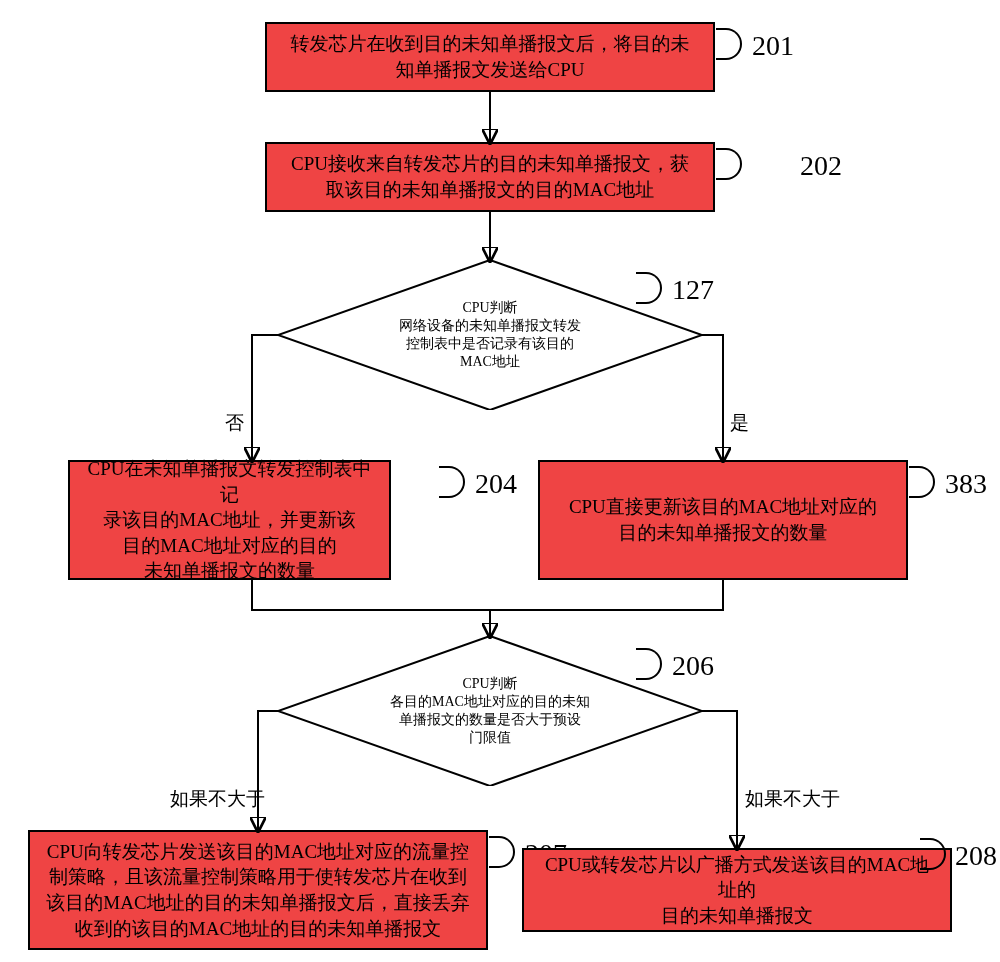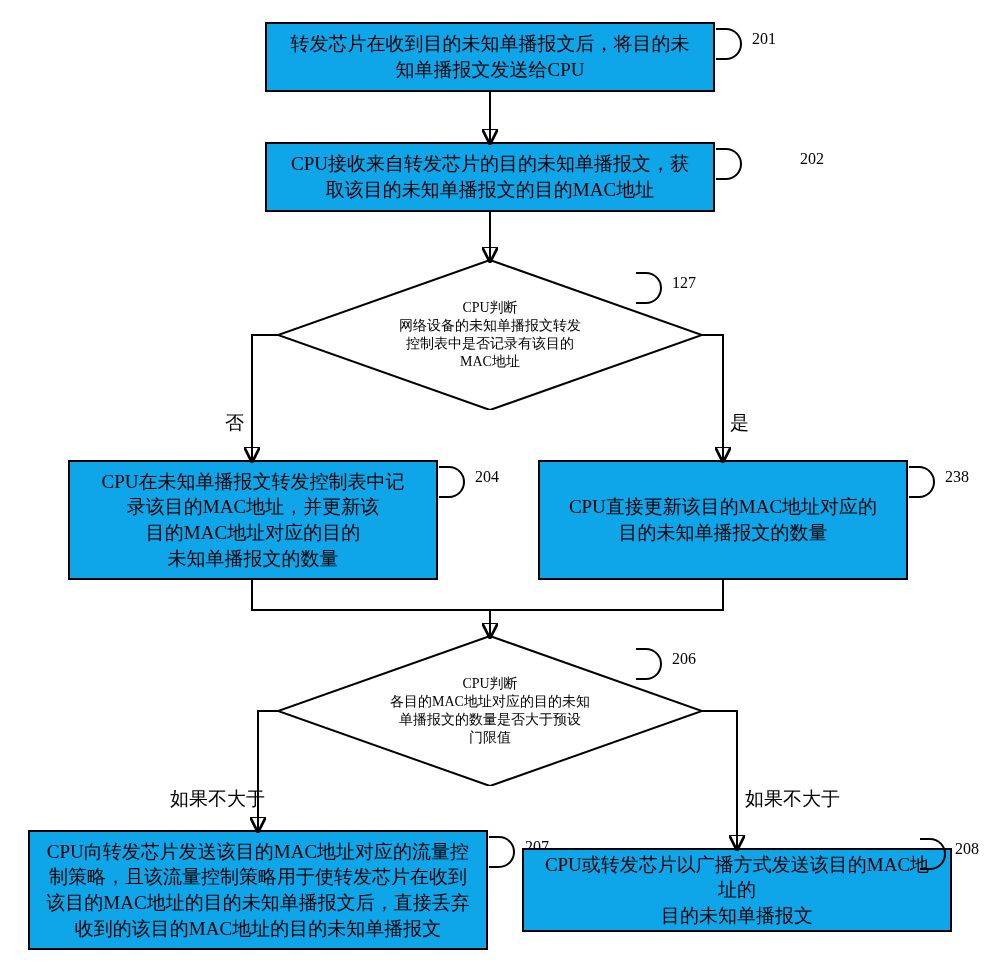--- a/index.html
+++ b/index.html
@@ -8,21 +8,21 @@
     padding: 0;
     background: #ffffff;
     font-family: "SimSun", "Songti SC", "STSong", serif;
     width: 1000px;
     height: 962px;
     position: relative;
   }
   .box {
     position: absolute;
     border: 2px solid #000;
-    background: #0ea5e9;
+    background: #ef4444;
     display: flex;
     align-items: center;
     justify-content: center;
     text-align: center;
     padding: 6px 12px;
     font-size: 19px;
     line-height: 1.35;
   }
   .diamond-wrap {
     position: absolute;
@@ -39,21 +39,21 @@
     display: flex;
     align-items: center;
     justify-content: center;
     text-align: center;
     font-size: 14px;
     line-height: 1.3;
     padding: 0 40px;
   }
   .label {
     position: absolute;
-    font-size: 16px;
+    font-size: 28px;
   }
   .edge-label {
     position: absolute;
     font-size: 19px;
   }
   svg.connectors {
     position: absolute;
     top: 0; left: 0;
     width: 1000px;
     height: 962px;
@@ -98,35 +98,35 @@
 网络设备的未知单播报文转发
 控制表中是否记录有该目的
 MAC地址</span>
   </div>
 </div>
 <div class="brace" style="left:636px; top:272px; height:32px;"></div>
 <span class="label" style="left:672px; top:274px;">127</span>
 <span class="edge-label" style="left:225px; top:410px;">否</span>
 <span class="edge-label" style="left:730px; top:410px;">是</span>
 
-<div class="box" style="left:68px; top:460px; width:370px; height:120px;">
+<div class="box" style="left:68px; top:460px; width:323px; height:120px;">
   <span style="white-space:pre-line;">CPU在未知单播报文转发控制表中记
 录该目的MAC地址，并更新该
 目的MAC地址对应的目的
 未知单播报文的数量</span>
 </div>
 <div class="brace" style="left:439px; top:466px; height:32px;"></div>
 <span class="label" style="left:475px; top:468px;">204</span>
 
 <div class="box" style="left:538px; top:460px; width:370px; height:120px;">
   <span style="white-space:pre-line;">CPU直接更新该目的MAC地址对应的
 目的未知单播报文的数量</span>
 </div>
 <div class="brace" style="left:909px; top:466px; height:32px;"></div>
-<span class="label" style="left:945px; top:468px;">238</span>
+<span class="label" style="left:945px; top:468px;">383</span>
 
 <div class="diamond-wrap" style="left:278px; top:636px; width:424px; height:150px;">
   <svg class="diamond-shape" viewBox="0 0 424 150" preserveAspectRatio="none">
     <polygon points="212,0 424,75 212,150 0,75" stroke="#000" stroke-width="2" fill="#fff"></polygon>
   </svg>
   <div class="diamond-text">
     <span style="white-space:pre-line;">CPU判断
 各目的MAC地址对应的目的未知
 单播报文的数量是否大于预设
 门限值</span>

